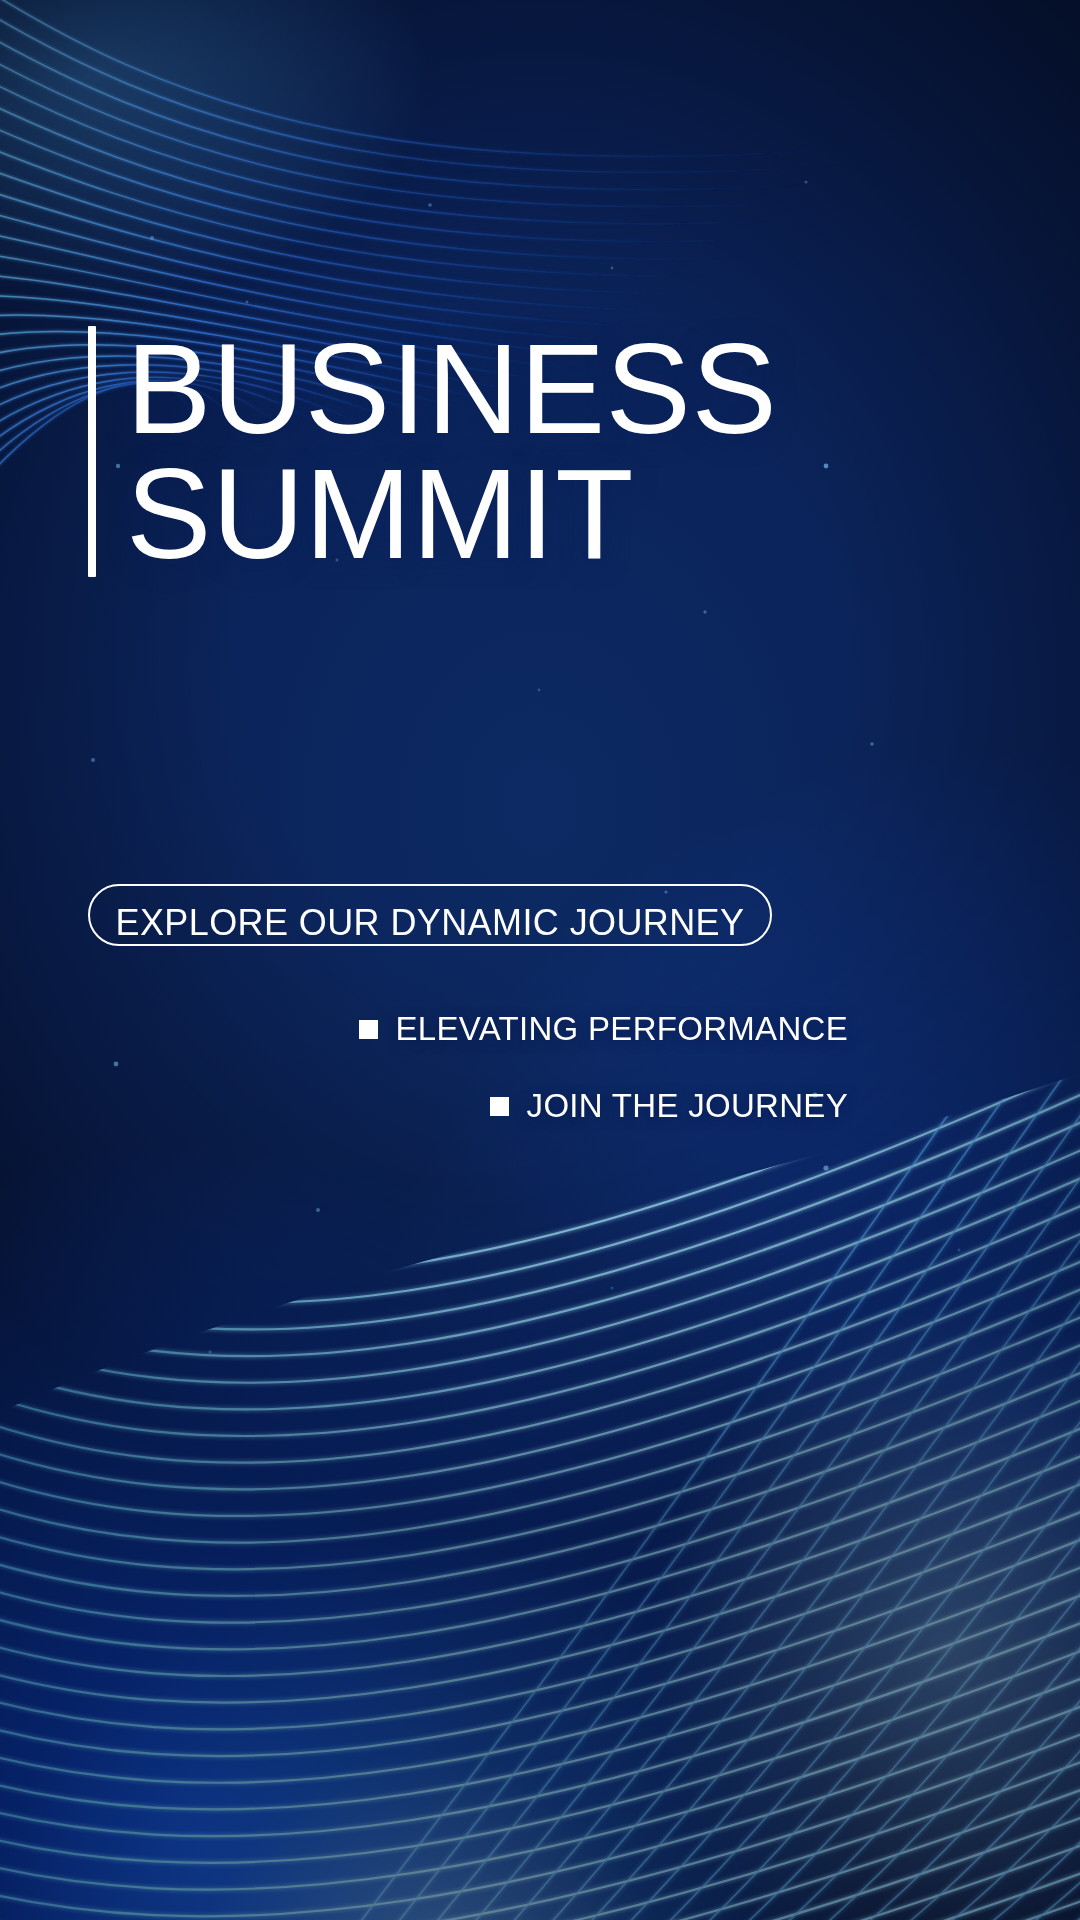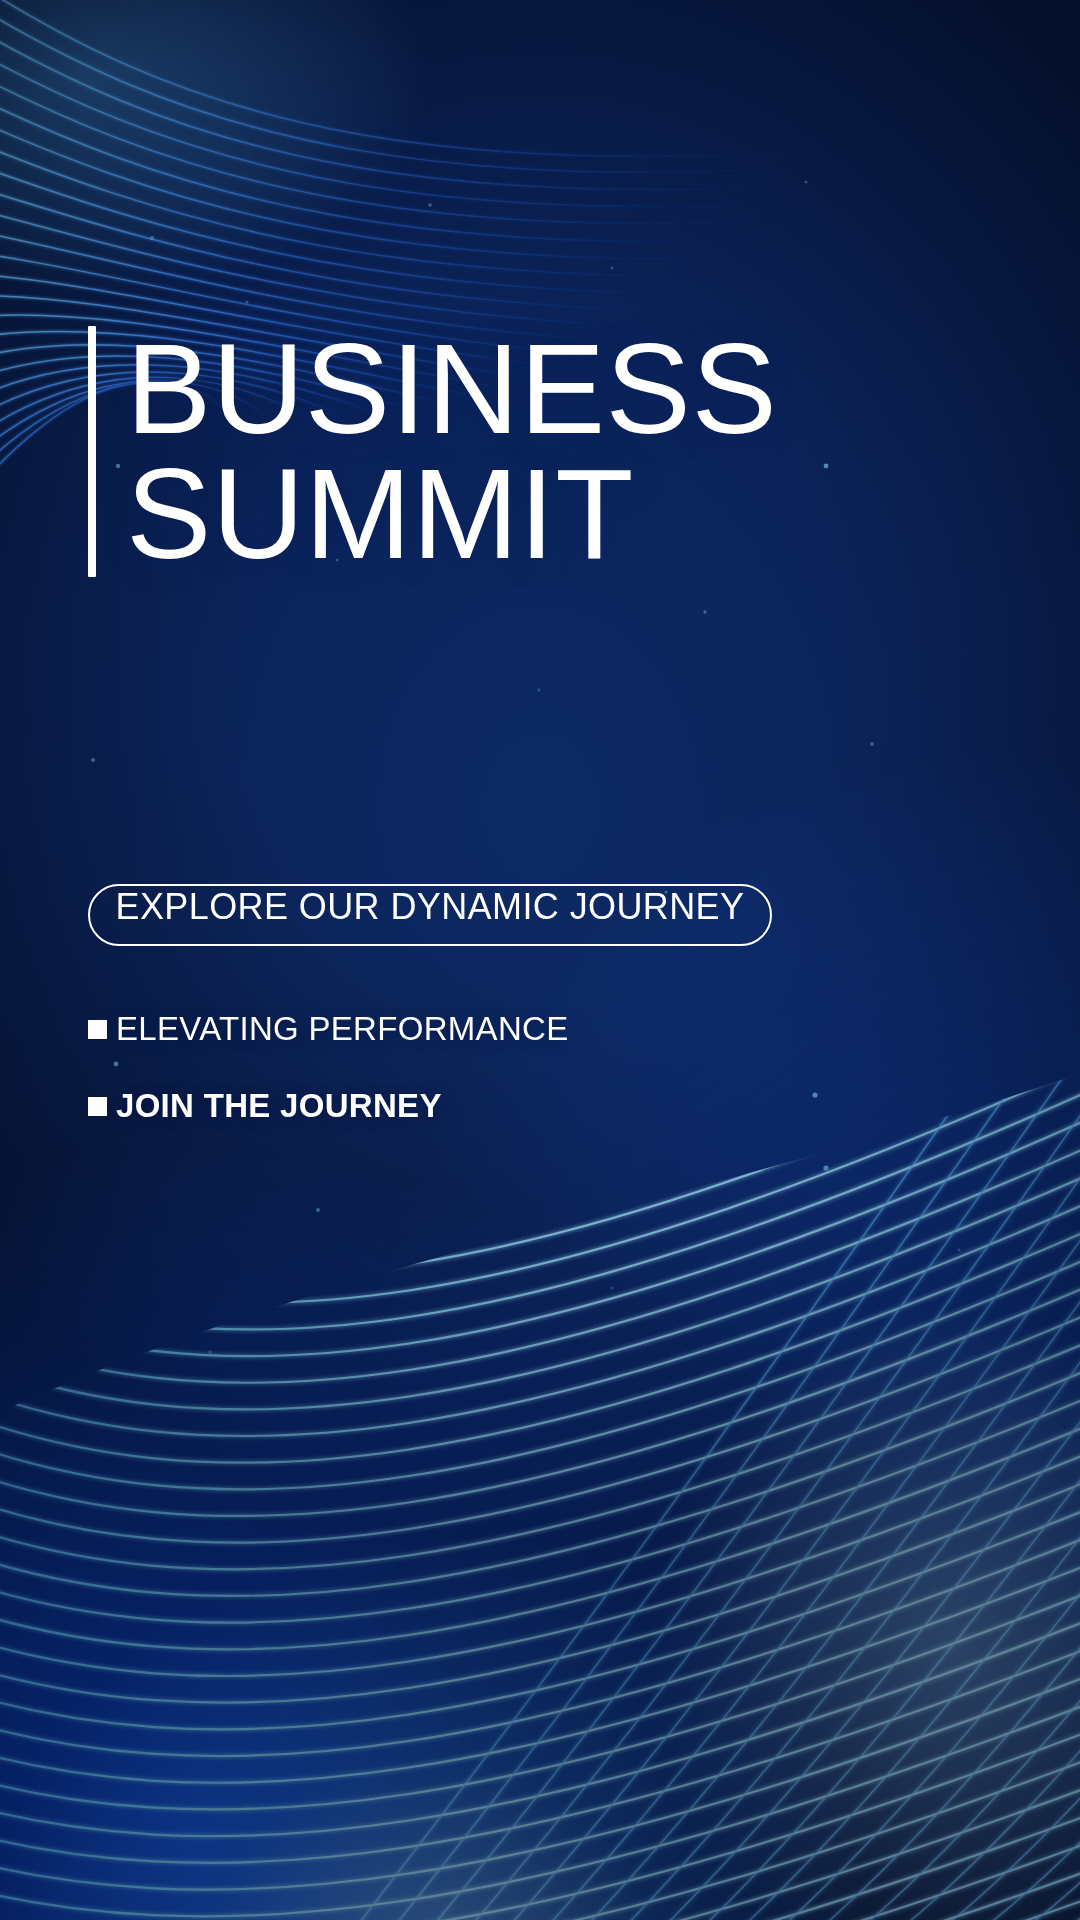--- a/index.html
+++ b/index.html
@@ -57,38 +57,39 @@
     text-transform:uppercase;
     white-space:pre-line;
     text-shadow:0 4px 26px rgba(8,30,90,0.55);
   }
 
   #badge {
     position:absolute; left:88px; top:884px;
     width:684px; height:62px;
     border:2px solid #ffffff;
     border-radius:32px;
-    display:flex; align-items:flex-start; justify-content:center;
+    display:flex; align-items:flex-end; justify-content:center;
   }
   #badge-label {
     color:#ffffff;
     font-size:36px;
     letter-spacing:0.4px;
     text-transform:uppercase;
     white-space:nowrap;
   }
 
   #bullets { position:absolute; left:88px; top:1012px; width:760px; }
   .bullet-row {
     display:flex; align-items:center;
-    gap:9px;
+    gap:18px;
     height:34px;
     margin-bottom:43px;
-  }
-  .bullet-row:last-child { margin-bottom:0;font-weight:bold; }
+    justify-content:flex-end;
+  }
+  .bullet-row:last-child { margin-bottom:0; }
   .bullet-marker {
     width:19px; height:19px;
     background:#ffffff;
     flex:0 0 19px;
   }
   .bullet-text {
     color:#ffffff;
     font-size:33px;
     letter-spacing:0.3px;
     text-transform:uppercase;

